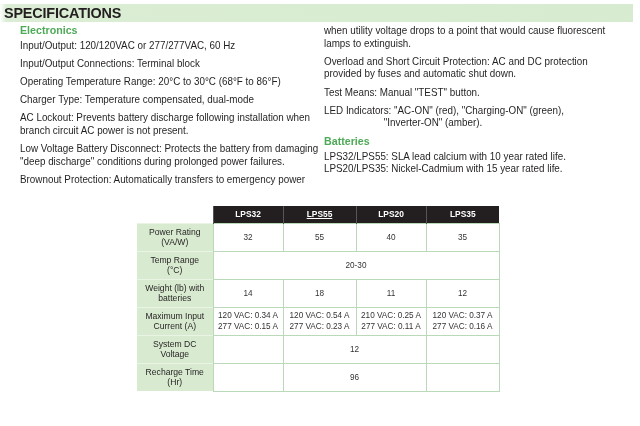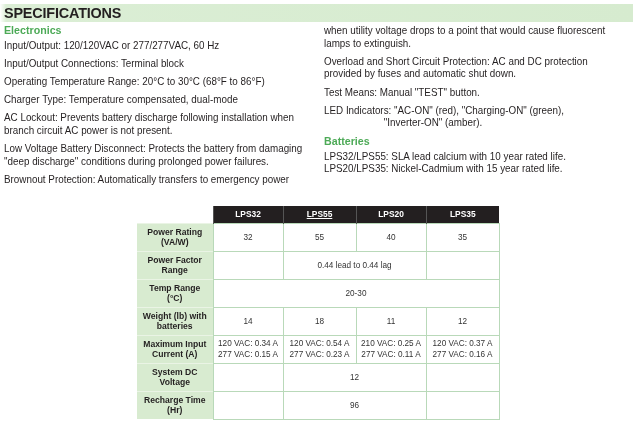--- a/index.html
+++ b/index.html
@@ -11,21 +11,21 @@
     background: linear-gradient(to right, #ffffff 0px, #dbeed5 6px, #d6ebcf 100%);
   }
   .title-text {
     position: absolute; left: 4px; top: 4px;
     font-family: "Liberation Sans", sans-serif; font-weight: bold;
     font-size: 15.5px; letter-spacing: -0.2px; color: #231f20;
     transform: scaleX(0.93); transform-origin: left center; line-height: 18px;
   }
 
   .col { position: absolute; font-size: 11.2px; line-height: 12.6px; }
-  .col-left { left: 4px; top: 24px; width: 316px; }
+  .col-left { left: 20px; top: 24px; width: 316px; }
   .col-right { left: 324px; top: 24px; width: 312px; }
 
   .section-heading {
     color: #4daa57; font-weight: bold; font-size: 11.6px;
     transform: scaleX(0.92); transform-origin: left center; margin-bottom: 2px;
   }
   .spec-line {
     transform: scaleX(0.88); transform-origin: left center; width: 113%;
     margin-bottom: 5.6px; white-space: nowrap;
   }
@@ -36,21 +36,21 @@
   .spec-table {
     position: absolute; left: 137px; top: 206px;
     border-collapse: collapse; font-size: 8.2px; padding-left: 35px;
   }
   .spec-table th.corner { background: transparent; border: none; width: 76px; }
   .spec-table th.model {
     background: #231f20; color: #ffffff; font-weight: bold; font-size: 8.4px;
     height: 17px; border-left: 1px solid #555; text-align: center;
   }
   .spec-table td.label {
-    background: #d8ebd0; font-weight: bold; text-align: center;
+    background: #d8ebd0; font-weight: normal; text-align: center;
     font-size: 8.6px; line-height: 10.5px; width: 76px; color: #231f20;
     border-top: 1px solid #eaf4e5;
   }
   .spec-table td.val {
     text-align: center; color: #333; border: 1px solid #b9d9b9;
     background: #ffffff; line-height: 11px; margin-left: 32px;
   }
   .spec-table tr.r28 td { height: 28px; }
   .spec-table td.c1 { width: 70px; }
   .spec-table td.c2 { width: 73px; }
@@ -136,29 +136,20 @@
         <span>Power Rating</span>
           <span>(VA/W)</span>
       </td>
       <td class="val c1">32</td>
       <td class="val c2">55</td>
       <td class="val c3">40</td>
       <td class="val c4">35</td>
     </tr>
     <tr class="r28">
       <td class="label two-line">
-        <span>Power Factor</span>
-          <span>Range</span>
-      </td>
-      <td class="val c1"></td>
-      <td class="val" colspan="2">0.44 lead to 0.44 lag</td>
-      <td class="val c4"></td>
-    </tr>
-    <tr class="r28">
-      <td class="label two-line">
         <span>Temp Range</span>
           <span>(°C)</span>
       </td>
       <td class="val" colspan="4">20-30</td>
     </tr>
     <tr class="r28">
       <td class="label two-line">
         <span>Weight (lb) with</span>
           <span>batteries</span>
       </td>

